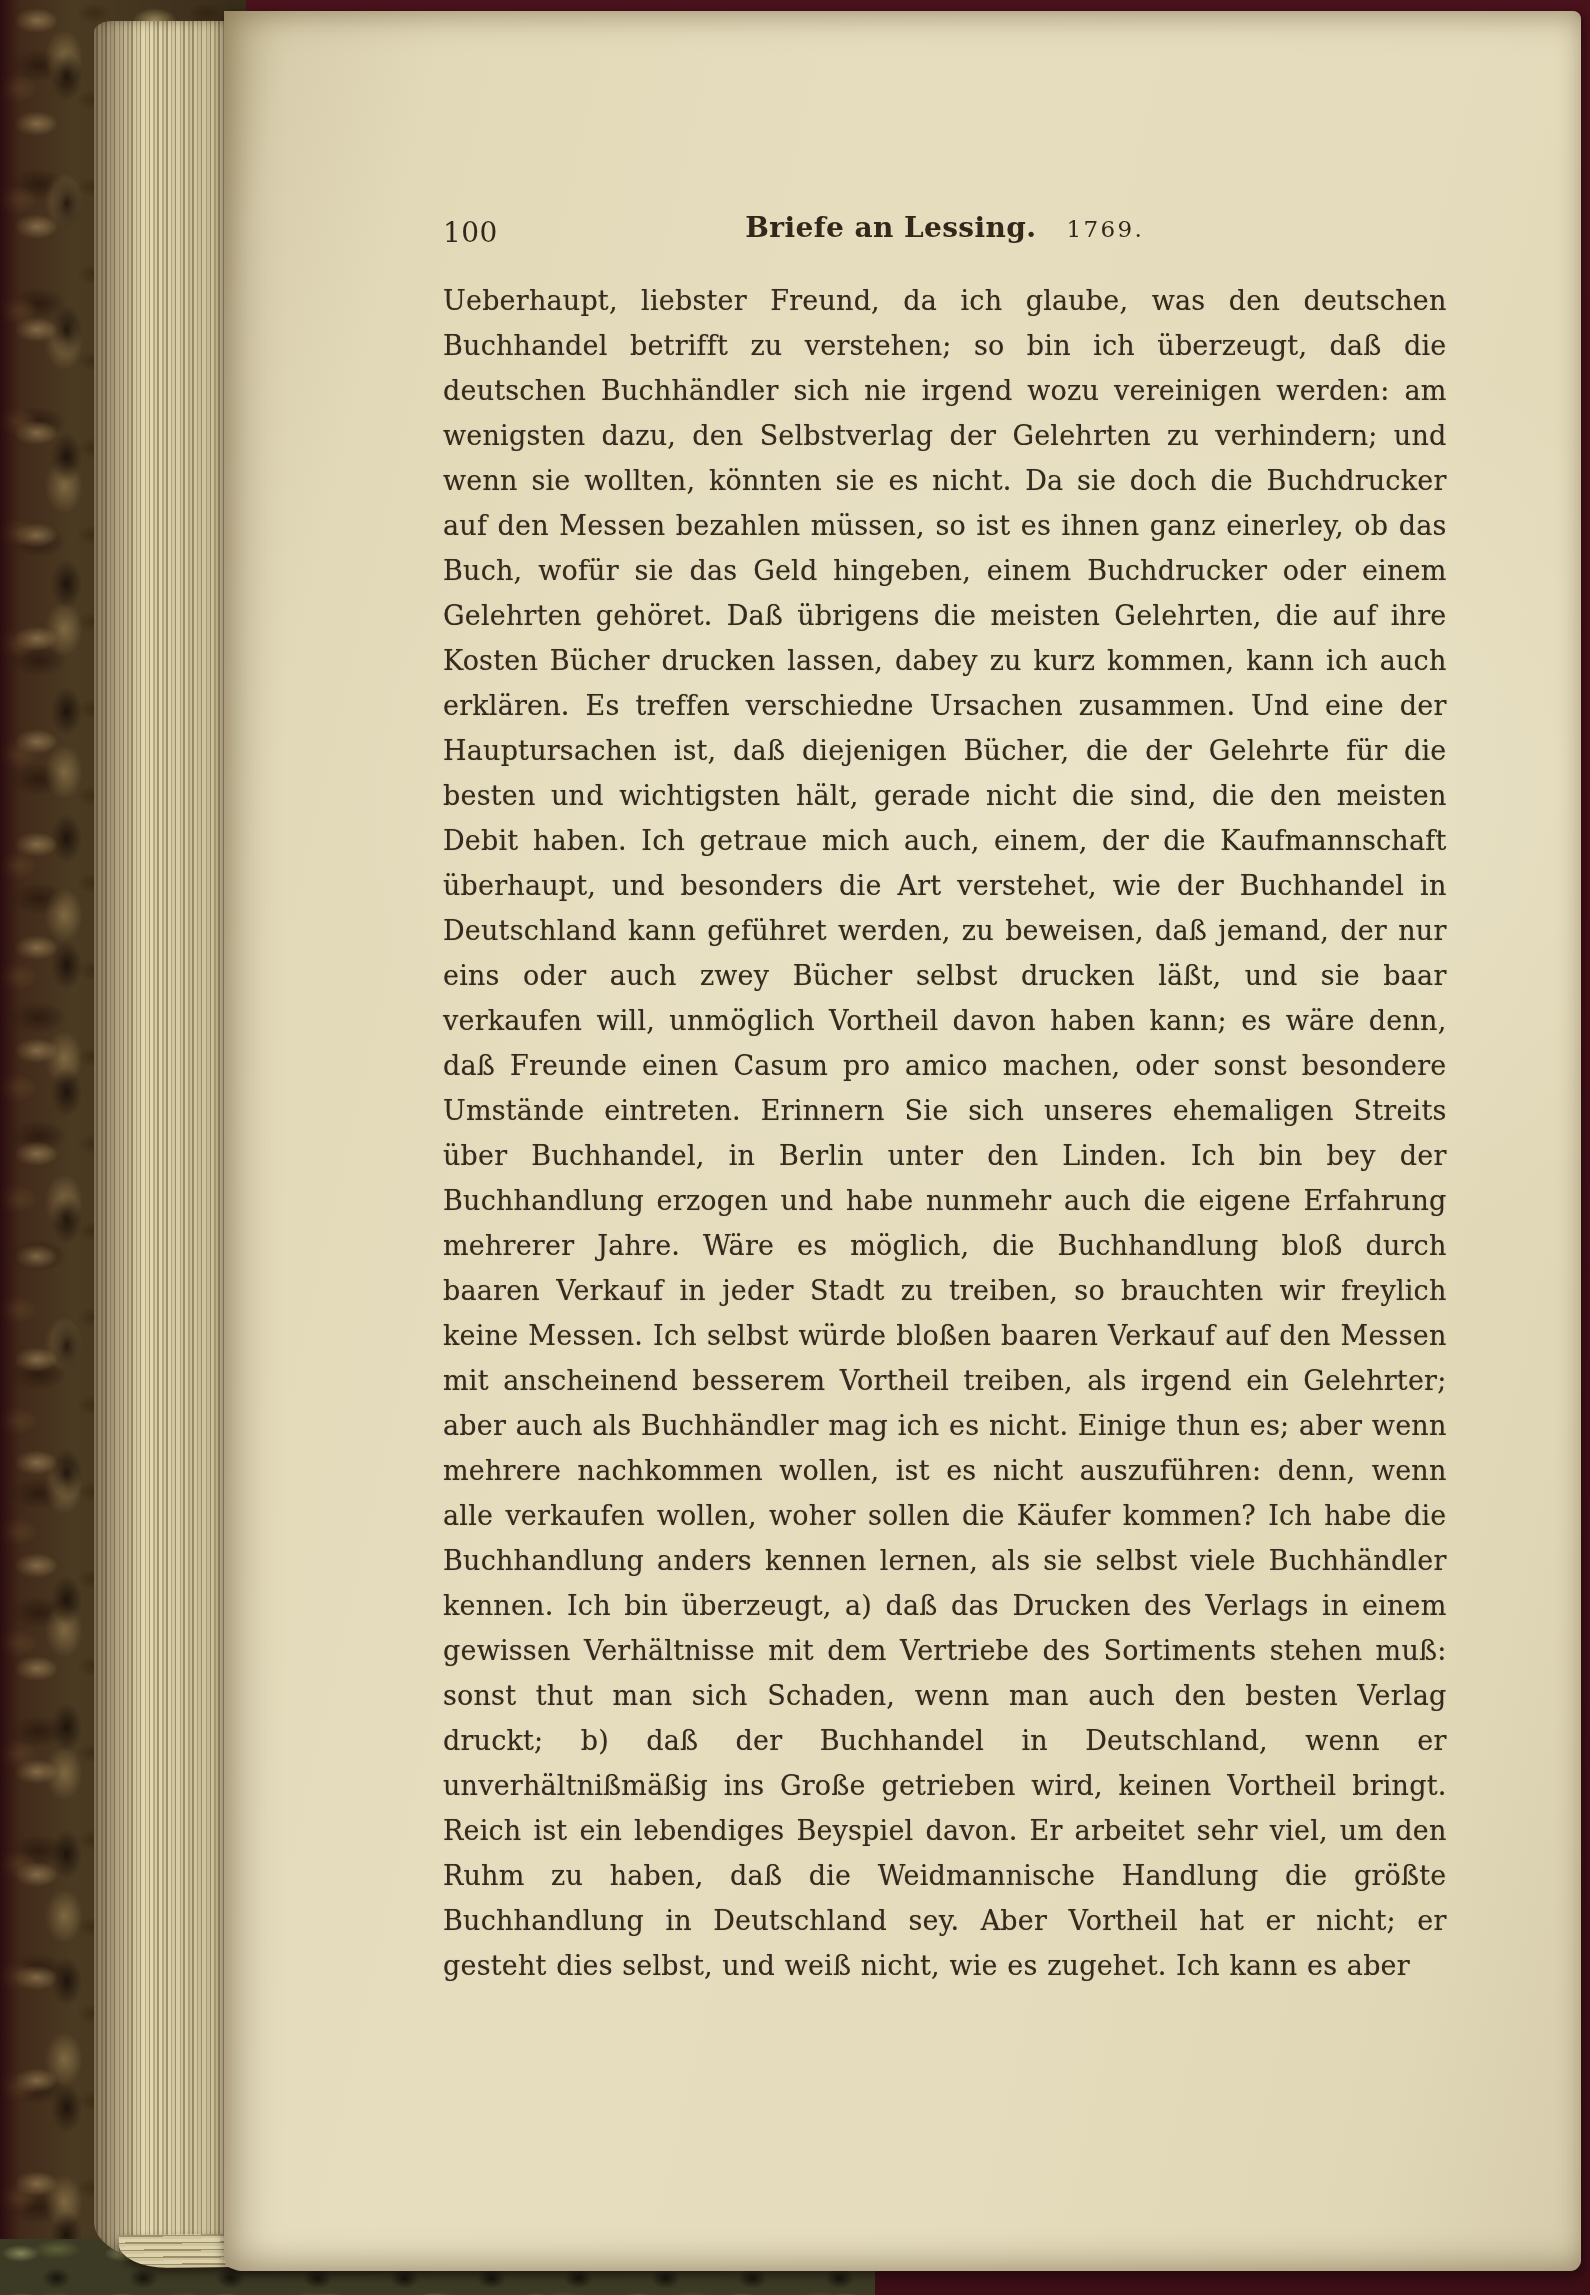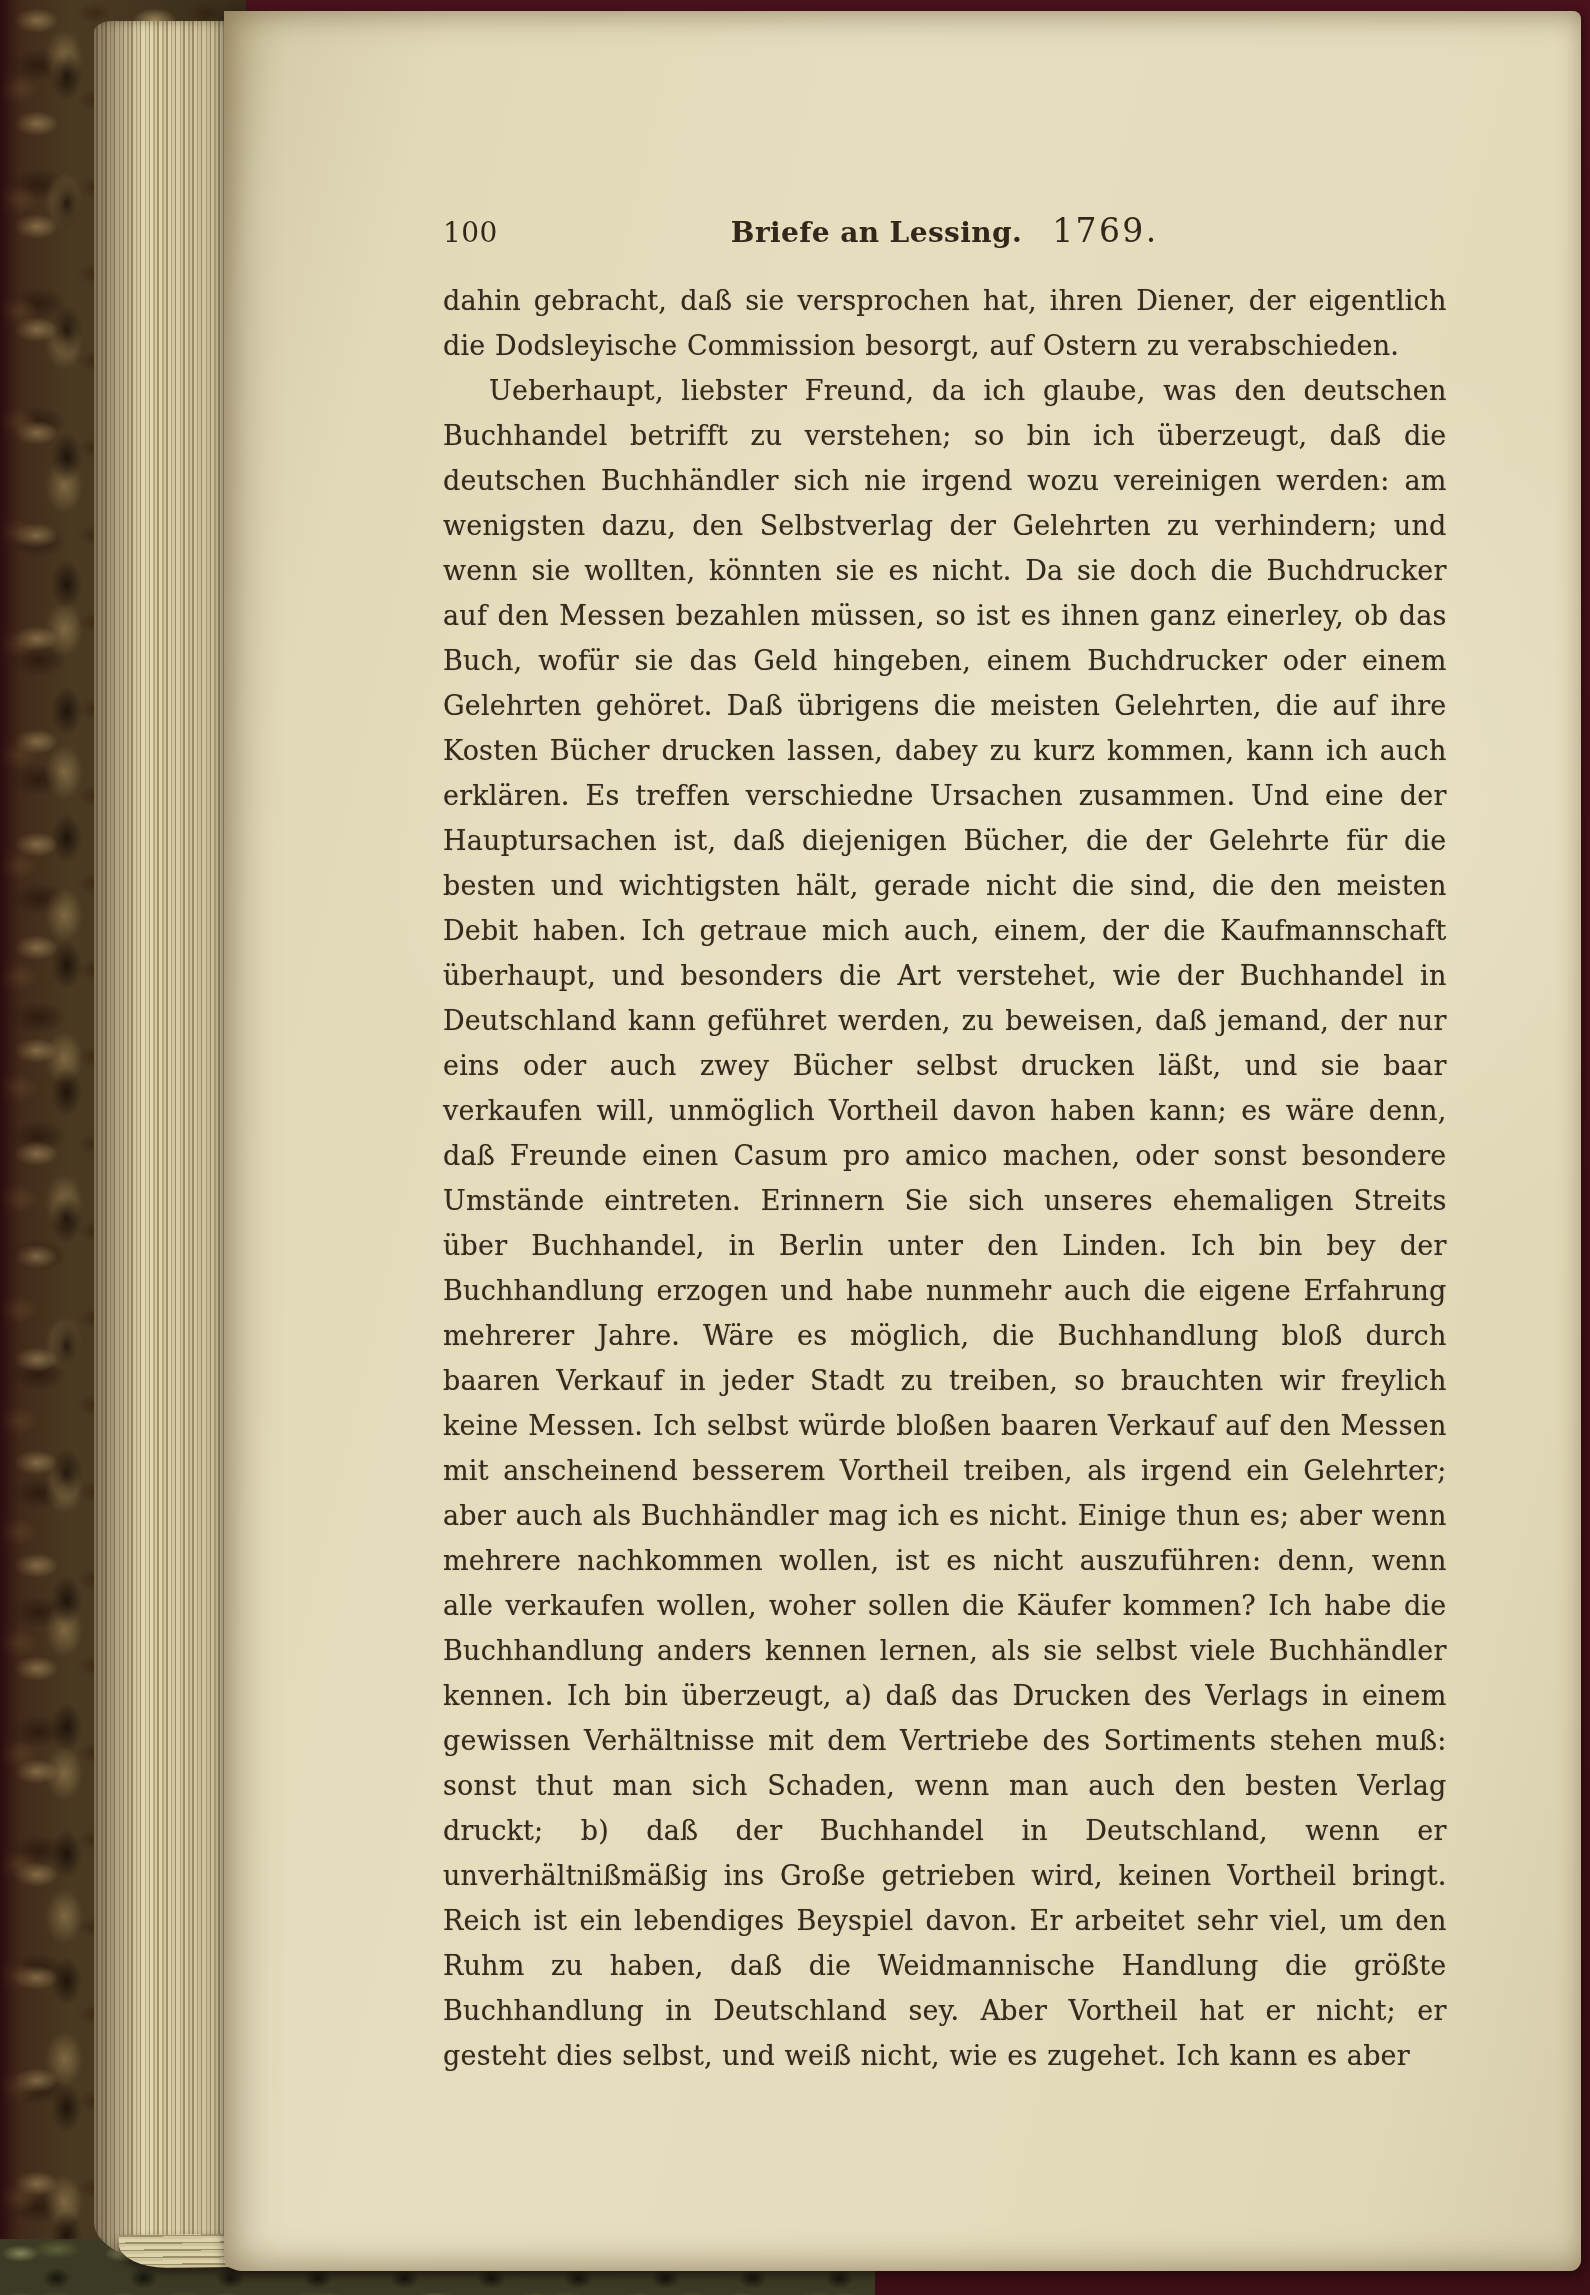--- a/index.html
+++ b/index.html
@@ -150,21 +150,21 @@
     top: 0;
     text-align: center;
   }
   .running-title {
     font-weight: bold;
     font-size: 28px;
     vertical-align: baseline;
     text-align: right;
   }
   .head-year {
-    font-size: 33px;
+    font-size: 23px;
     letter-spacing: 2.4px;
     margin-left: 20.7px;
     font-family: "DejaVu Serif", serif;
   }
 
   
   .body-text {
     font-size: 27px;
     line-height: 45px;
     text-align: justify;
@@ -196,21 +196,20 @@
 
       <div class="running-head">
         <span class="page-number">100</span>
         <span class="head-center">
           <span class="running-title">Briefe an Lessing.</span>
           <span class="head-year">1769.</span>
         </span>
       </div>
 
       <div class="body-text">
-        <p>dahin gebracht, daß sie versprochen hat, ihren Diener, der eigentlich die Dodsleyische Commission besorgt, auf Ostern zu verabschieden.</p>
         <p>Ueberhaupt, liebster Freund, da ich glaube, was den deutschen Buchhandel betrifft zu verstehen; so bin ich überzeugt, daß die deutschen Buchhändler sich nie irgend wozu vereinigen werden: am wenigsten dazu, den Selbstverlag der Gelehrten zu verhindern; und wenn sie wollten, könnten sie es nicht. Da sie doch die Buchdrucker auf den Messen bezahlen müssen, so ist es ihnen ganz einerley, ob das Buch, wofür sie das Geld hingeben, einem Buchdrucker oder einem Gelehrten gehöret. Daß übrigens die meisten Gelehrten, die auf ihre Kosten Bücher drucken lassen, dabey zu kurz kommen, kann ich auch erklären. Es treffen verschiedne Ursachen zusammen. Und eine der Hauptursachen ist, daß diejenigen Bücher, die der Gelehrte für die besten und wichtigsten hält, gerade nicht die sind, die den meisten Debit haben. Ich getraue mich auch, einem, der die Kaufmannschaft überhaupt, und besonders die Art verstehet, wie der Buchhandel in Deutschland kann geführet werden, zu beweisen, daß jemand, der nur eins oder auch zwey Bücher selbst drucken läßt, und sie baar verkaufen will, unmöglich Vortheil davon haben kann; es wäre denn, daß Freunde einen Casum pro amico machen, oder sonst besondere Umstände eintreten. Erinnern Sie sich unseres ehemaligen Streits über Buchhandel, in Berlin unter den Linden. Ich bin bey der Buchhandlung erzogen und habe nunmehr auch die eigene Erfahrung mehrerer Jahre. Wäre es möglich, die Buchhandlung bloß durch baaren Verkauf in jeder Stadt zu treiben, so brauchten wir freylich keine Messen. Ich selbst würde bloßen baaren Verkauf auf den Messen mit anscheinend besserem Vortheil treiben, als irgend ein Gelehrter; aber auch als Buchhändler mag ich es nicht. Einige thun es; aber wenn mehrere nachkommen wollen, ist es nicht auszuführen: denn, wenn alle verkaufen wollen, woher sollen die Käufer kommen? Ich habe die Buchhandlung anders kennen lernen, als sie selbst viele Buchhändler kennen. Ich bin überzeugt, a) daß das Drucken des Verlags in einem gewissen Verhältnisse mit dem Vertriebe des Sortiments stehen muß: sonst thut man sich Schaden, wenn man auch den besten Verlag druckt; b) daß der Buchhandel in Deutschland, wenn er unverhältnißmäßig ins Große getrieben wird, keinen Vortheil bringt. Reich ist ein lebendiges Beyspiel davon. Er arbeitet sehr viel, um den Ruhm zu haben, daß die Weidmannische Handlung die größte Buchhandlung in Deutschland sey. Aber Vortheil hat er nicht; er gesteht dies selbst, und weiß nicht, wie es zugehet. Ich kann es aber</p>
       </div>
 
     </div>
   </div>
 
 </div>
 
 
 </body></html>

